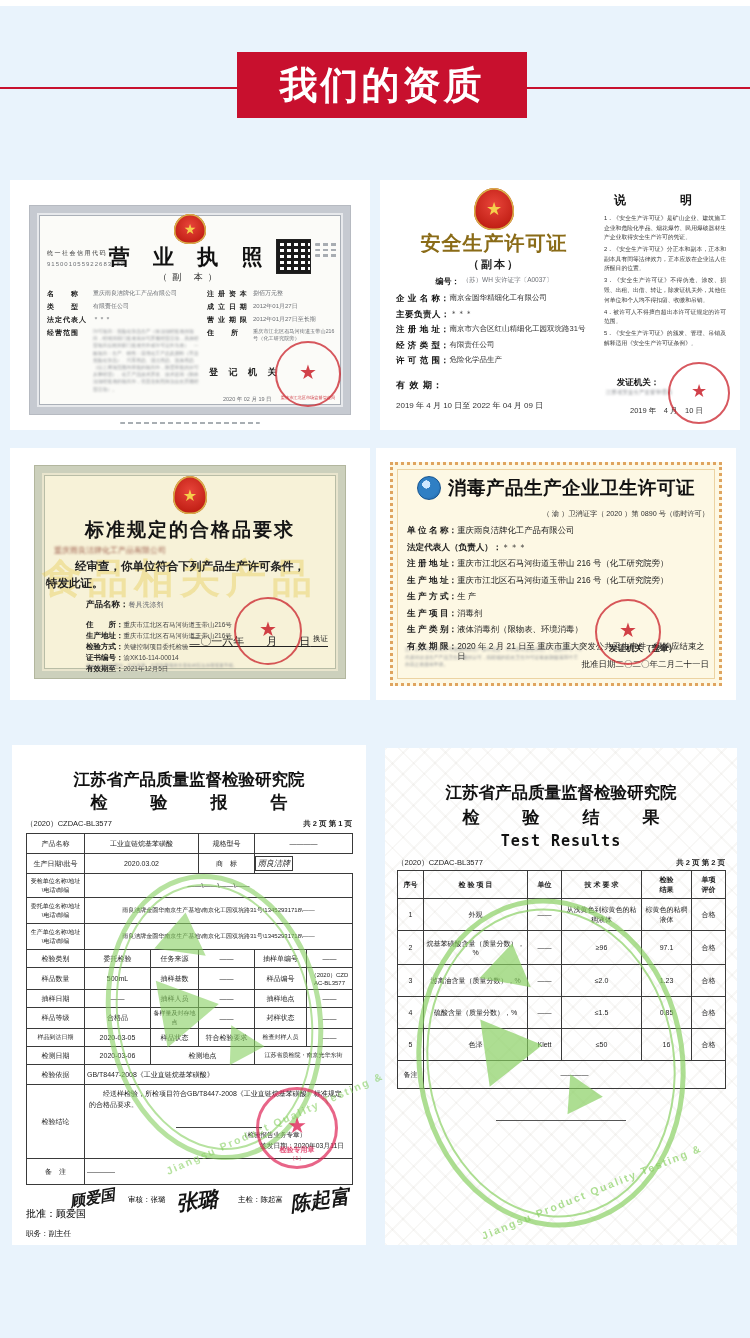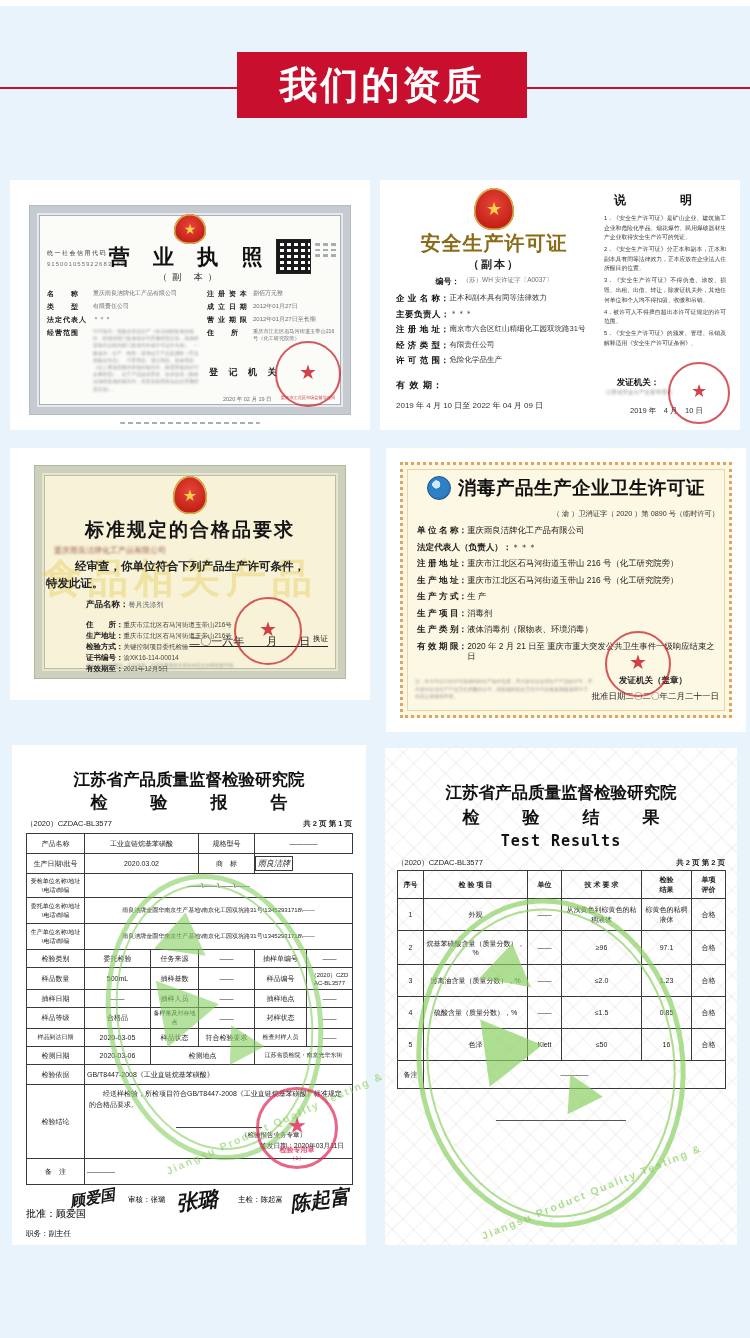--- a/index.html
+++ b/index.html
@@ -162,21 +162,21 @@
   <div style="position:absolute;left:16px;top:8px;width:196px;">
     <div class="emblem" style="position:relative;margin:0 auto;width:40px;height:42px;font-size:18px;">★</div>
     <div class="c2-title">安全生产许可证</div>
     <div class="c2-sub">（副本）</div>
     <div style="display:flex;justify-content:center;margin:4px 0 6px 0;">
       <span style="font-size:8px;font-weight:bold;color:#222;">编号：</span>
       <span class="blur" style="font-size:6.5px;margin-left:3px;">（苏）WH 安许证字〔A0037〕</span>
     </div>
     <div class="c2row">
         <span class="c2lbl">企 业 名 称：</span>
-        <span class="c2val blur">正本和副本具有同等法律效力</span>
+        <span class="c2val blur">南京金圆华精细化工有限公司</span>
       </div>
     <div class="c2row">
         <span class="c2lbl">主要负责人：</span>
         <span class="c2val blur">＊＊＊</span>
       </div>
     <div class="c2row">
         <span class="c2lbl">注 册 地 址：</span>
         <span class="c2val">南京市六合区红山精细化工园双垸路31号</span>
       </div>
     <div class="c2row">
@@ -248,21 +248,21 @@
     <div style="position:absolute;right:10px;bottom:22px;font-size:11px;color:#222;font-family:'Liberation Serif',serif;text-decoration:underline;">
       <span>二〇一六年　　月　　日</span>
       <span style="font-size:7.5px;vertical-align:top;">换证</span>
     </div>
     <div class="rseal" style="right:36px;bottom:6px;width:64px;height:64px;">
       <div class="star" style="font-size:20px;">★</div>
     </div>
   </div>
 </div>
 
-<div class="card" style="left:386px;top:448px;width:360px;height:284px;">
+<div class="card" style="left:376px;top:448px;width:360px;height:252px;">
   <div class="cert4">
     <div style="position:absolute;top:10px;left:0;right:0;display:flex;justify-content:center;align-items:center;gap:7px;">
       <div class="bluelogo"></div>
       <div class="c4-title">消毒产品生产企业卫生许可证</div>
     </div>
     <div style="position:absolute;top:44px;right:10px;font-size:7.2px;color:#333;">（ 渝 ）卫消证字（ 2020 ）第 0890 号（临时许可）</div>
     <div style="position:absolute;top:60px;left:14px;right:8px;">
       <div class="c4row">
           <span class="c4lbl">单 位 名 称：</span>
           <span class="c4val blur">重庆雨良洁牌化工产品有限公司</span>

